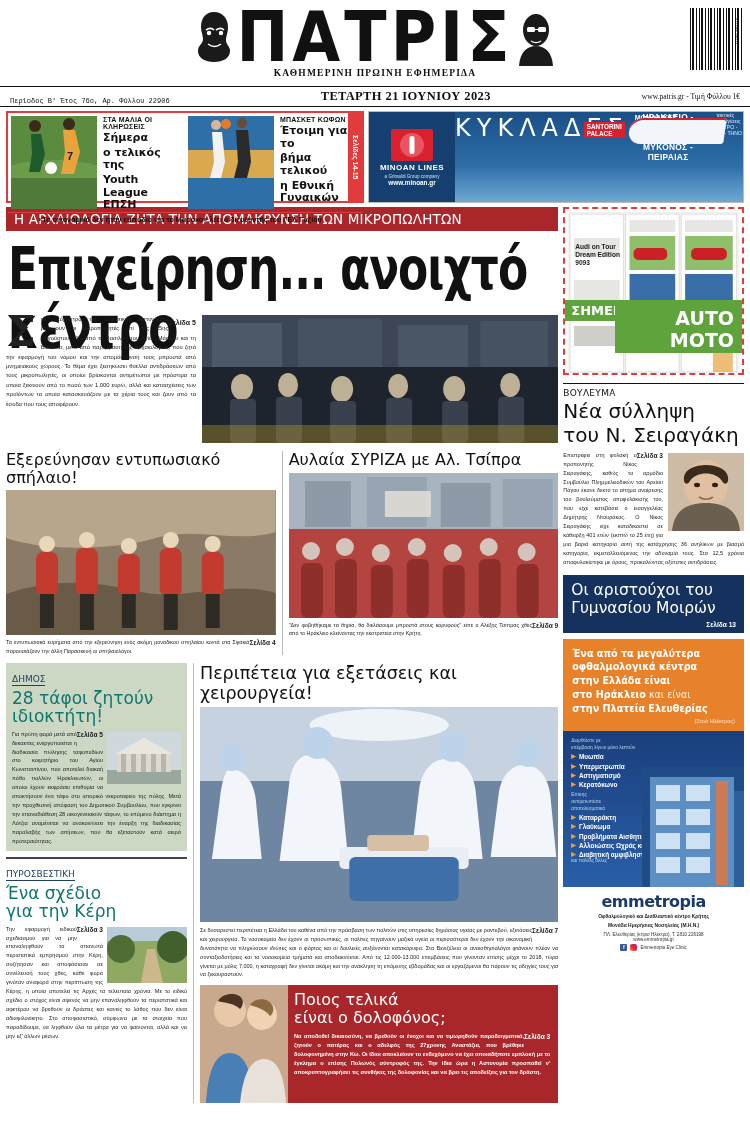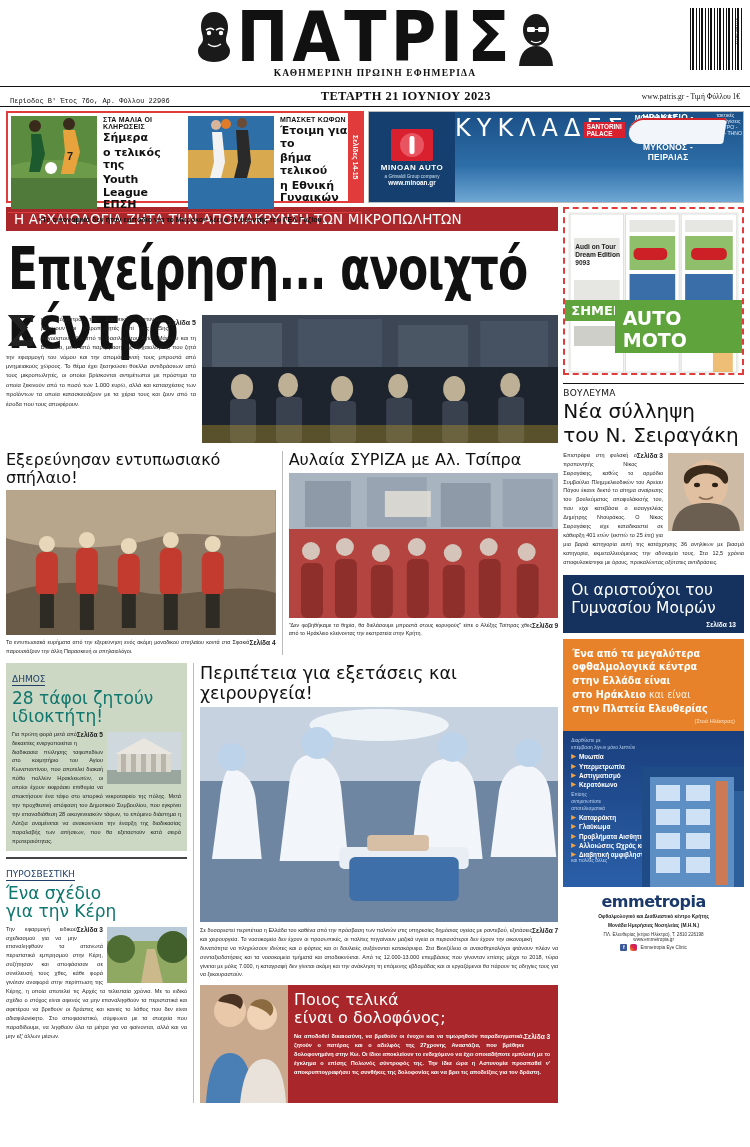--- a/index.html
+++ b/index.html
@@ -122,21 +122,21 @@
   .mu-photo { width:88px; background:linear-gradient(160deg,#d8b49b,#8f6d58); position:relative;}
   .mu-txt { flex:1; padding:6px 8px 4px 6px; color:#fff;}
   .mu-head { font-size:16px; line-height:1.12; font-family:"DejaVu Sans", sans-serif;}
   .mu-body { font-size:5.6px; line-height:1.62; margin-top:5px; text-align:justify; font-weight:700;}
   .mu-body b { float:right; font-size:6.6px;}
 
   
   .automoto { border:2px dashed #e23b3b; padding:3px; position:relative; height:168px; overflow:hidden; background:#fff;}
   .am-pages { position:absolute; inset:3px; background:#f2f2ef; }
   .am-strip1 { position:absolute; left:0; right:0; bottom:52px; background:#5fa33c; color:#fff; font-size:13px; font-weight:700; padding:3px 6px; font-family:"DejaVu Sans", sans-serif;}
-  .am-strip2 { position:absolute; left:28%; right:0; bottom:20px; background:#5fa33c; color:#fff; font-size:19px; font-weight:700; text-align:left; padding:2px 8px; font-family:"DejaVu Sans", sans-serif;}
+  .am-strip2 { position:absolute; left:28%; right:0; bottom:20px; background:#5fa33c; color:#fff; font-size:19px; font-weight:700; text-align:right; padding:2px 8px; font-family:"DejaVu Sans", sans-serif;}
 
   .sb-sec { border-top:1.4px solid #111; margin-top:8px; padding-top:4px;}
   .sb-kicker { font-size:9px; color:#111; font-family:"DejaVu Sans", sans-serif; letter-spacing:.3px;}
   .sb-head { font-size:20px; color:#111; line-height:1.12; font-family:"DejaVu Sans", sans-serif; margin-top:2px;}
   .sb-flow { margin-top:4px; }
   .sb-portrait { float:right; width:76px; height:78px; margin:2px 0 3px 5px; background:linear-gradient(160deg,#c9a98c,#6b5542); }
   .sb-body { font-size:5.5px; line-height:1.62; color:#1c1c1c; text-align:justify;}
   .sb-body b { float:right; font-size:6.6px;}
 
   .navy-box { background:#15325e; color:#fff; padding:7px 8px 5px 8px; margin-top:8px;}
@@ -246,21 +246,21 @@
       <div class="sports-side">Σελίδες 14-15</div>
     </div>
 
     <div class="minoan">
       <div class="mi-left">
         <div class="mi-logo">
           <div class="sun">
               <div class="fig"></div>
             </div>
         </div>
-        <div class="mi-name">MINOAN AUTO</div>
+        <div class="mi-name">MINOAN LINES</div>
         <div class="mi-tag">a Grimaldi Group company</div>
         <div class="mi-url">www.minoan.gr</div>
       </div>
       <div class="mi-right">
         <div class="mi-kyk">ΚΥΚΛΑΔΕΣ</div>
         <div class="mi-mid">
           <div class="mi-mon">
             <span>ΜΟΝΑΔΙΚΕΣ</span>
             <i>Προσφορές!</i>
           </div>

